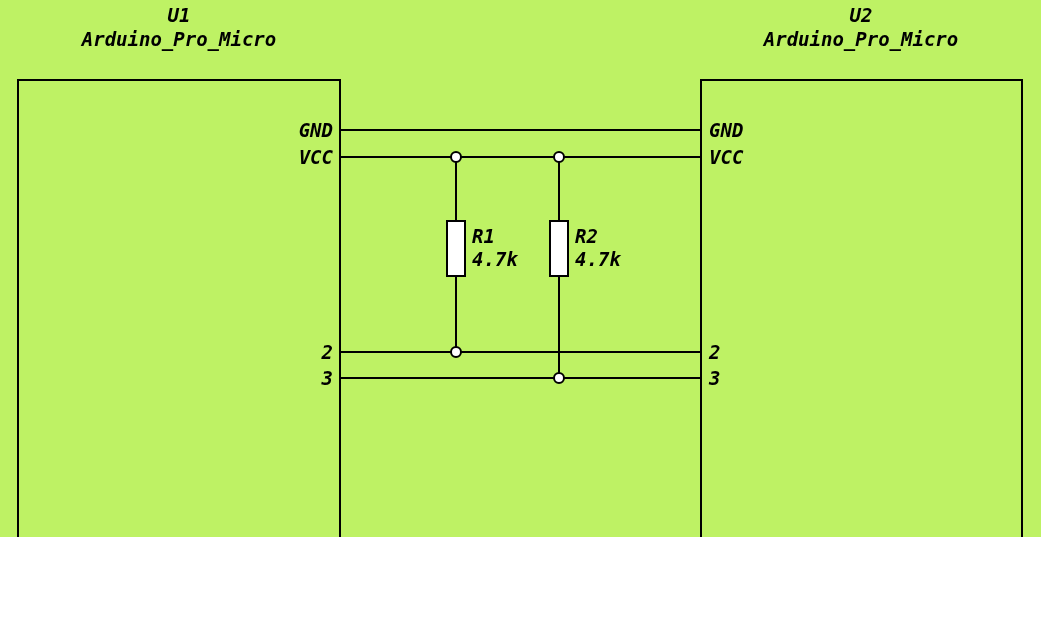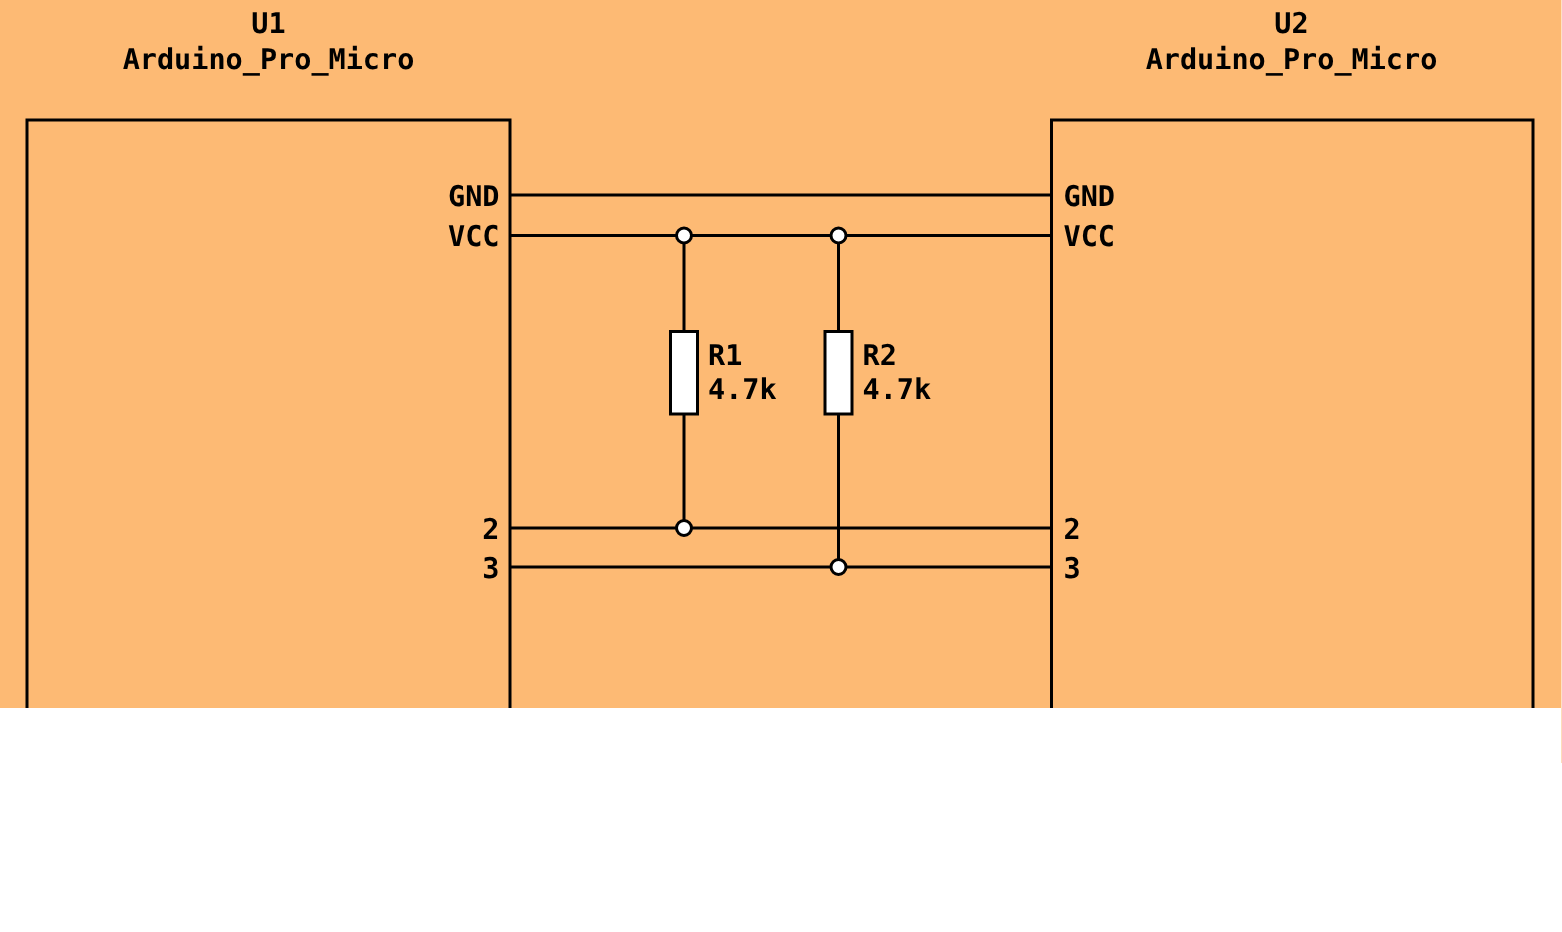--- a/index.html
+++ b/index.html
@@ -3,23 +3,24 @@
 <meta charset="utf-8">
 <style>
   html, body {
     margin: 0;
     padding: 0;
     background: #ffffff;
   }
   .canvas {
     position: relative;
     width: 1041px;
-    height: 472px;
-    background: #fdba74;
+    height: 537px;
+    background: #bef264;
     overflow: hidden;
+    font-style: italic;
   }
   svg {
     display: block;
   }
   text {
     font-family: "DejaVu Sans Mono", "Liberation Mono", monospace;
     font-weight: bold;
     fill: #000000;
   }
   .lbl {

